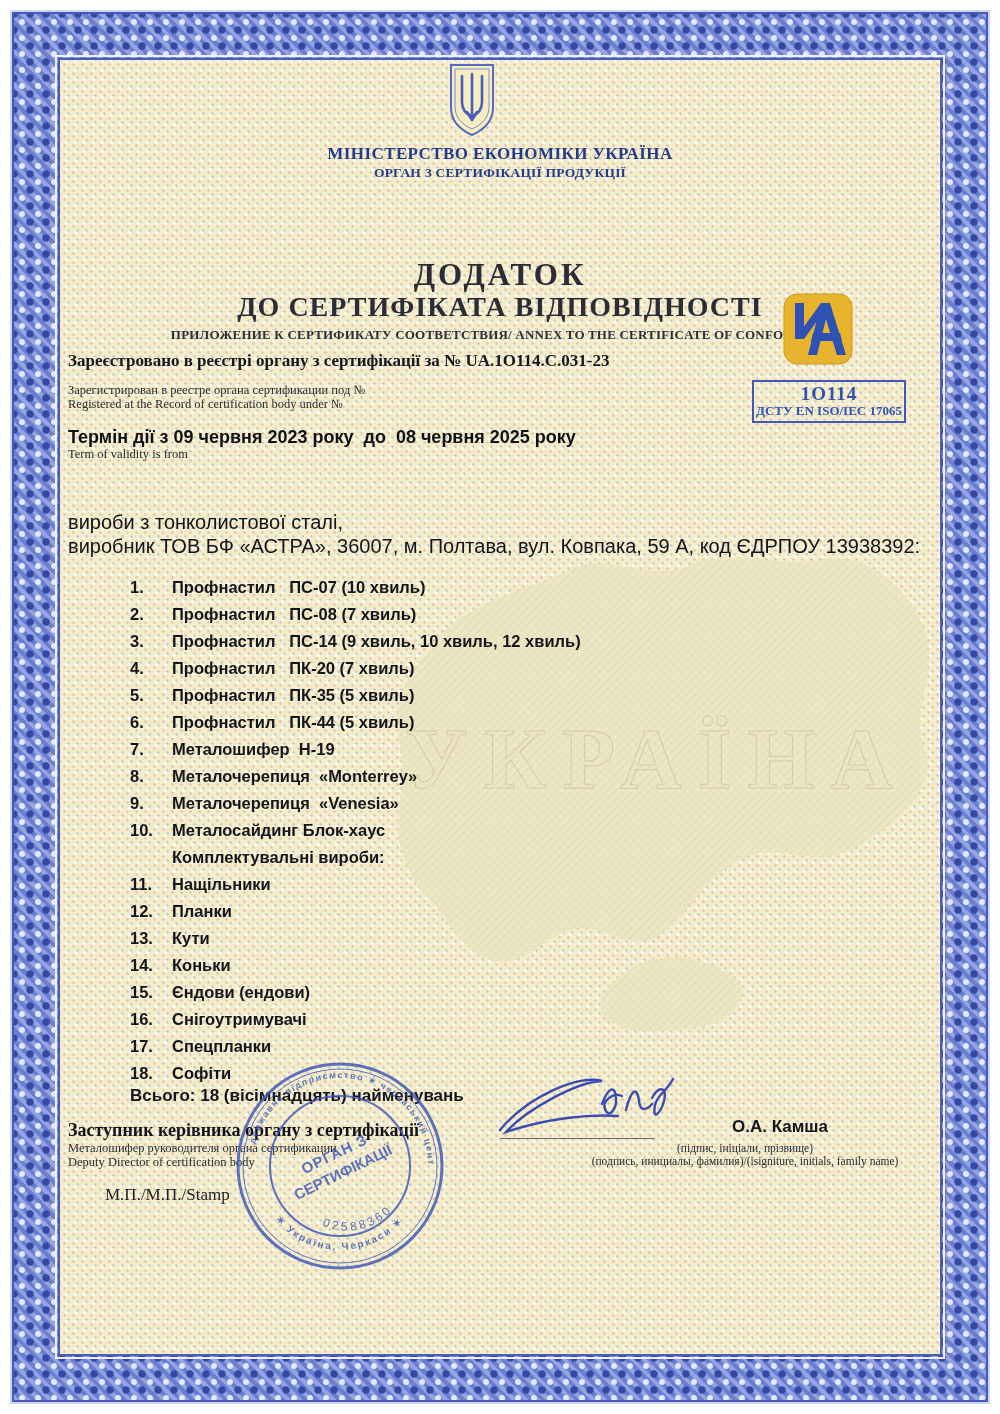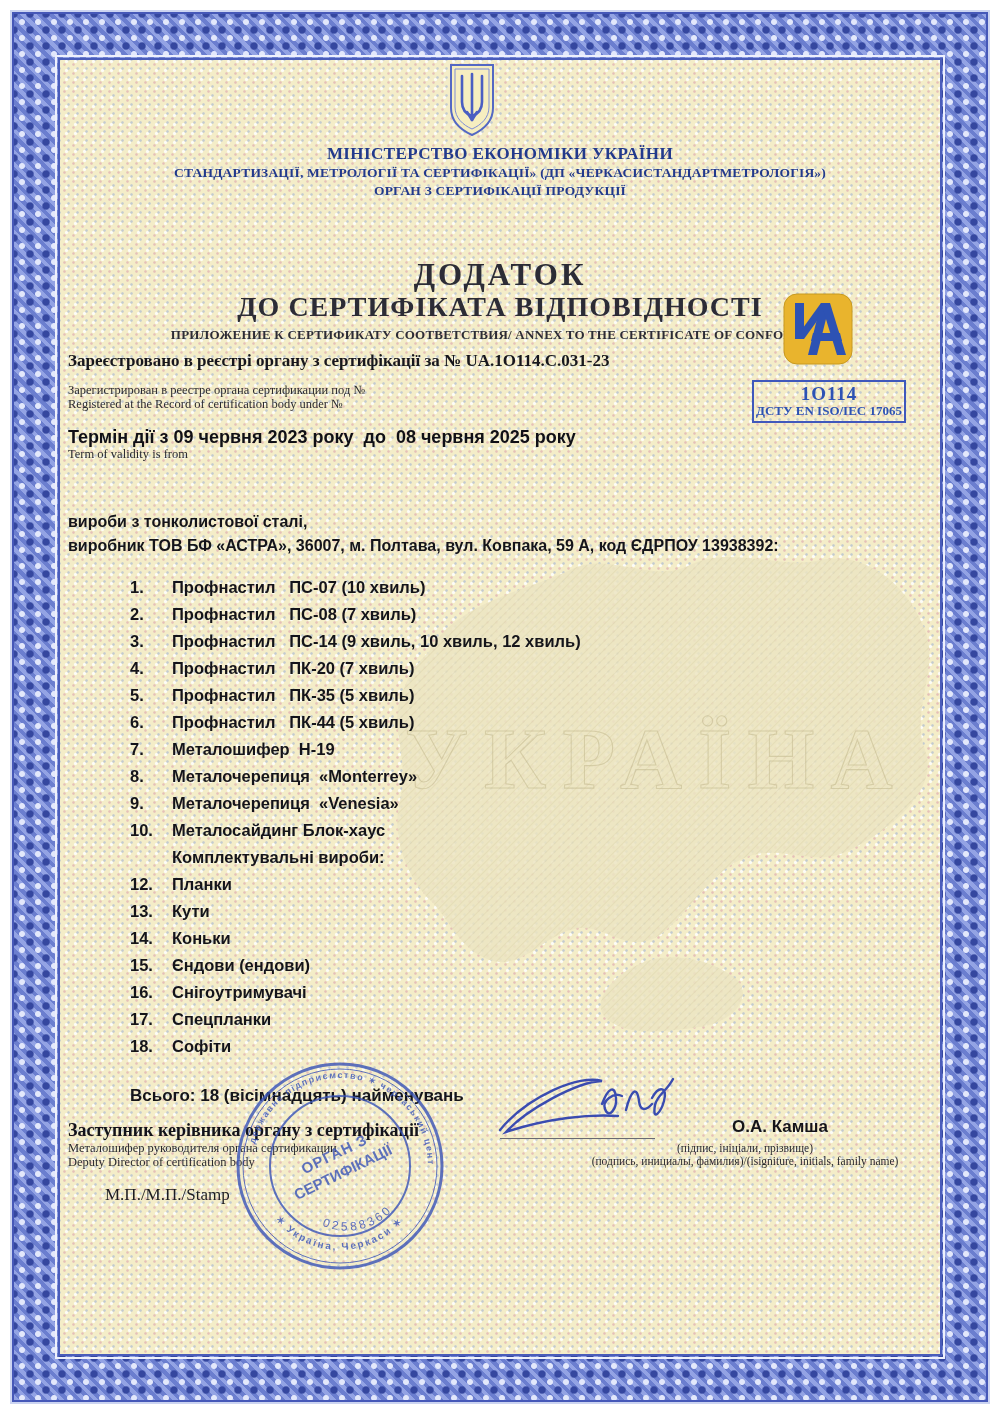--- a/index.html
+++ b/index.html
@@ -62,21 +62,21 @@
   }
   .acc-code{font-size:19px;font-weight:bold;line-height:21px;margin-top:1px;letter-spacing:1px;}
   .acc-std{font-size:13px;font-weight:bold;line-height:14px;}
 
   .validity-block{top:366px;left:8px;color:#101016;}
   .val-main{font-size:18px;font-weight:bold;line-height:22px;white-space:pre;}
   .val-small{font-size:12.5px;line-height:13.5px;color:#2a2a30;}
   .val-small.first{margin-top:3px;}
 
   .intro-block{top:450px;left:8px;color:#14141a;}
-  .intro-line{font-size:16px;font-weight:bold;line-height:24px;}
+  .intro-line{font-size:20px;font-weight:normal;line-height:24px;}
 
   .list-block{top:514px;left:70px;color:#14141a;}
   .list-row{height:27px;line-height:27px;font-size:16.5px;font-weight:bold;white-space:pre;}
   .list-num{display:inline-block;width:42px;}
   .total-line{top:1026px;left:70px;font-size:17px;font-weight:bold;color:#14141a;}
 
   .role-block{top:1058px;left:8px;color:#12121a;}
   .role-ua{font-size:18px;font-weight:bold;line-height:24px;}
   .role-small{font-size:12.5px;line-height:13.5px;color:#2a2a30;}
 
@@ -120,22 +120,21 @@
     <path d="M7,7 h34 v38 c0,11 -8,18 -17,22 c-9,-4 -17,-11 -17,-22 z" fill="none" stroke="#7e8dd6" stroke-width="1"></path>
     <g stroke="#4a5ec2" stroke-width="2.6" fill="none" stroke-linecap="round">
       <path d="M24,12 V58"></path>
       <path d="M14,14 V40 c0,8 4,12 10,14"></path>
       <path d="M34,14 V40 c0,8 -4,12 -10,14"></path>
       <path d="M24,58 l-5,-8 M24,58 l5,-8"></path>
     </g>
   </svg>
 
   <div class="abs center serif header-block">
-    <div class="hdr-ministry">МІНІСТЕРСТВО ЕКОНОМІКИ УКРАЇНИ</div>
-    <div class="hdr-line">СТАНДАРТИЗАЦІЇ, МЕТРОЛОГІЇ ТА СЕРТИФІКАЦІЇ» (ДП «ЧЕРКАСИСТАНДАРТМЕТРОЛОГІЯ»)</div>
+    <div class="hdr-ministry">МІНІСТЕРСТВО ЕКОНОМІКИ УКРАЇНА</div>
     <div class="hdr-line">ОРГАН З СЕРТИФІКАЦІЇ ПРОДУКЦІЇ</div>
   </div>
 
   <div class="abs center serif title-block">
     <div class="title-1">ДОДАТОК</div>
     <div class="title-2">ДО СЕРТИФІКАТА ВІДПОВІДНОСТІ</div>
     <div class="title-sub">ПРИЛОЖЕНИЕ К СЕРТИФИКАТУ СООТВЕТСТВИЯ/ ANNEX TO THE CERTIFICATE OF CONFORMITY</div>
   </div>
 
   <svg class="abs acc-logo" width="70" height="72" viewBox="0 0 70 72">
@@ -175,20 +174,21 @@
     <div class="list-row"><span class="list-num">2.</span><span>Профнастил   ПС-08 (7 хвиль)</span></div>
     <div class="list-row"><span class="list-num">3.</span><span>Профнастил   ПС-14 (9 хвиль, 10 хвиль, 12 хвиль)</span></div>
     <div class="list-row"><span class="list-num">4.</span><span>Профнастил   ПК-20 (7 хвиль)</span></div>
     <div class="list-row"><span class="list-num">5.</span><span>Профнастил   ПК-35 (5 хвиль)</span></div>
     <div class="list-row"><span class="list-num">6.</span><span>Профнастил   ПК-44 (5 хвиль)</span></div>
     <div class="list-row"><span class="list-num">7.</span><span>Металошифер  Н-19</span></div>
     <div class="list-row"><span class="list-num">8.</span><span>Металочерепиця  «Monterrey»</span></div>
     <div class="list-row"><span class="list-num">9.</span><span>Металочерепиця  «Venesia»</span></div>
     <div class="list-row"><span class="list-num">10.</span><span>Металосайдинг Блок-хаус</span></div>
     <div class="list-row"><span class="list-num"></span><span>Комплектувальні вироби:</span></div>
+    <div class="list-row"><span class="list-num">11.</span><span>Нащільники</span></div>
     <div class="list-row"><span class="list-num">12.</span><span>Планки</span></div>
     <div class="list-row"><span class="list-num">13.</span><span>Кути</span></div>
     <div class="list-row"><span class="list-num">14.</span><span>Коньки</span></div>
     <div class="list-row"><span class="list-num">15.</span><span>Єндови (ендови)</span></div>
     <div class="list-row"><span class="list-num">16.</span><span>Снігоутримувачі</span></div>
     <div class="list-row"><span class="list-num">17.</span><span>Спецпланки</span></div>
     <div class="list-row"><span class="list-num">18.</span><span>Софіти</span></div>
   </div>
 
   <div class="abs total-line">Всього: 18 (вісімнадцять) найменувань</div>

